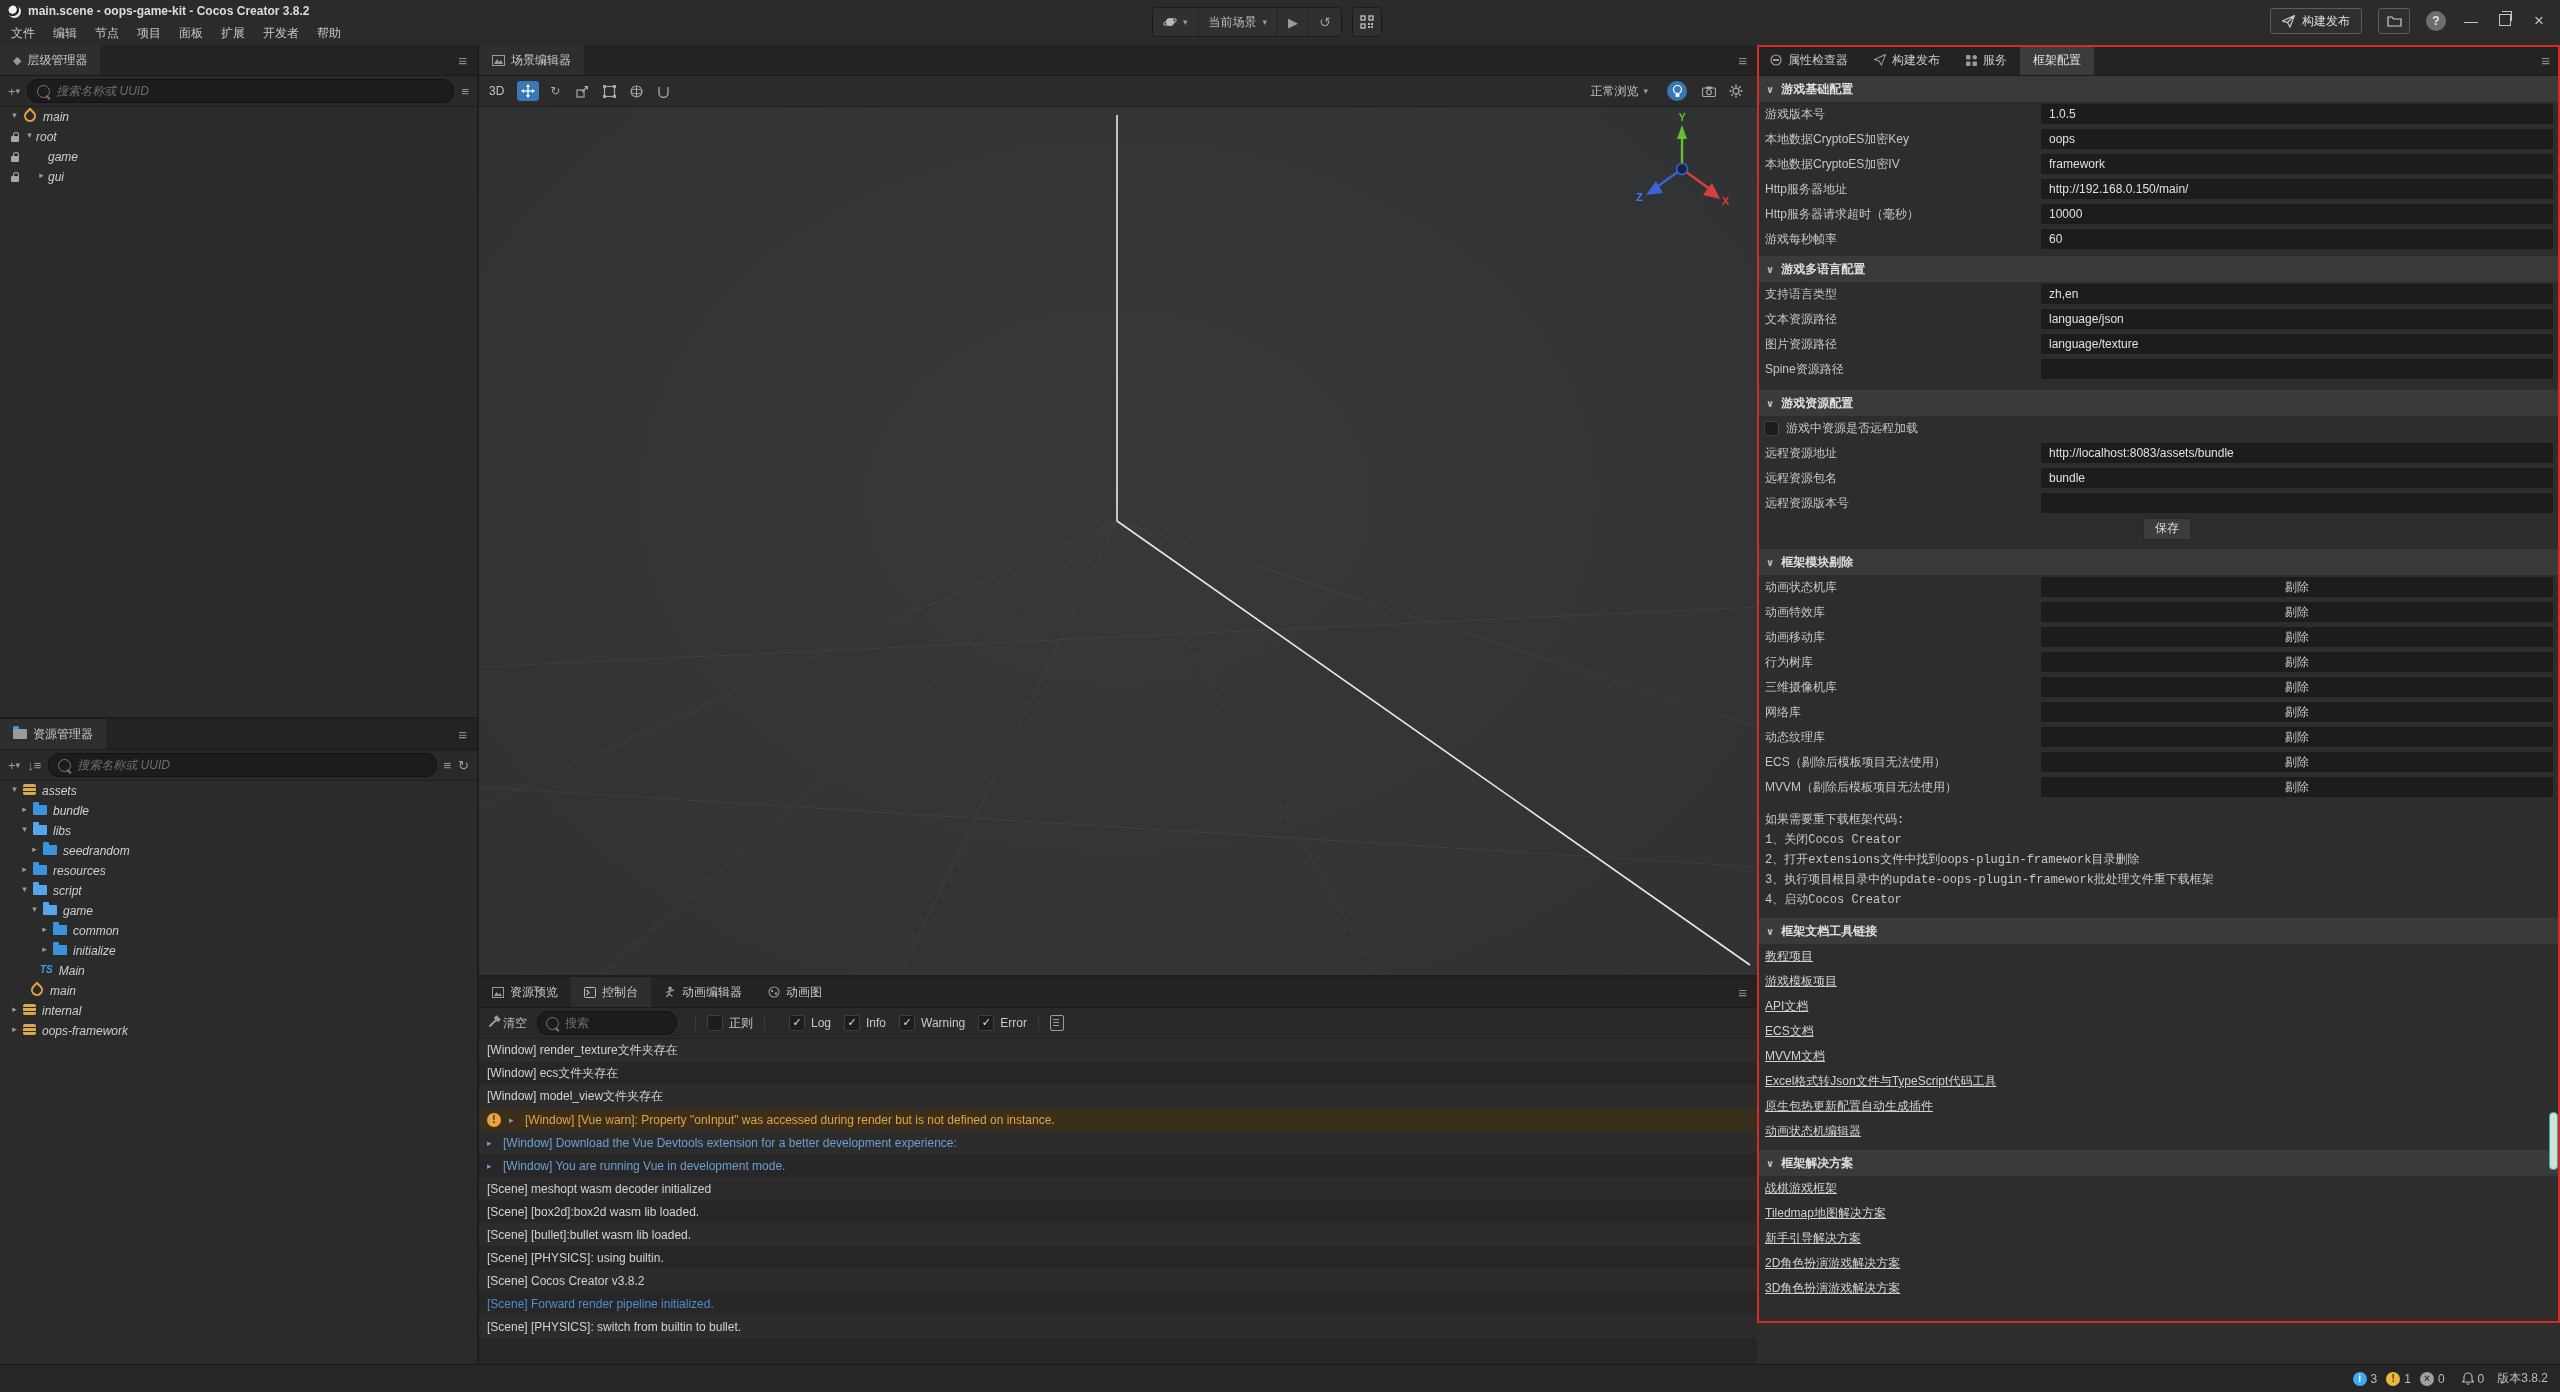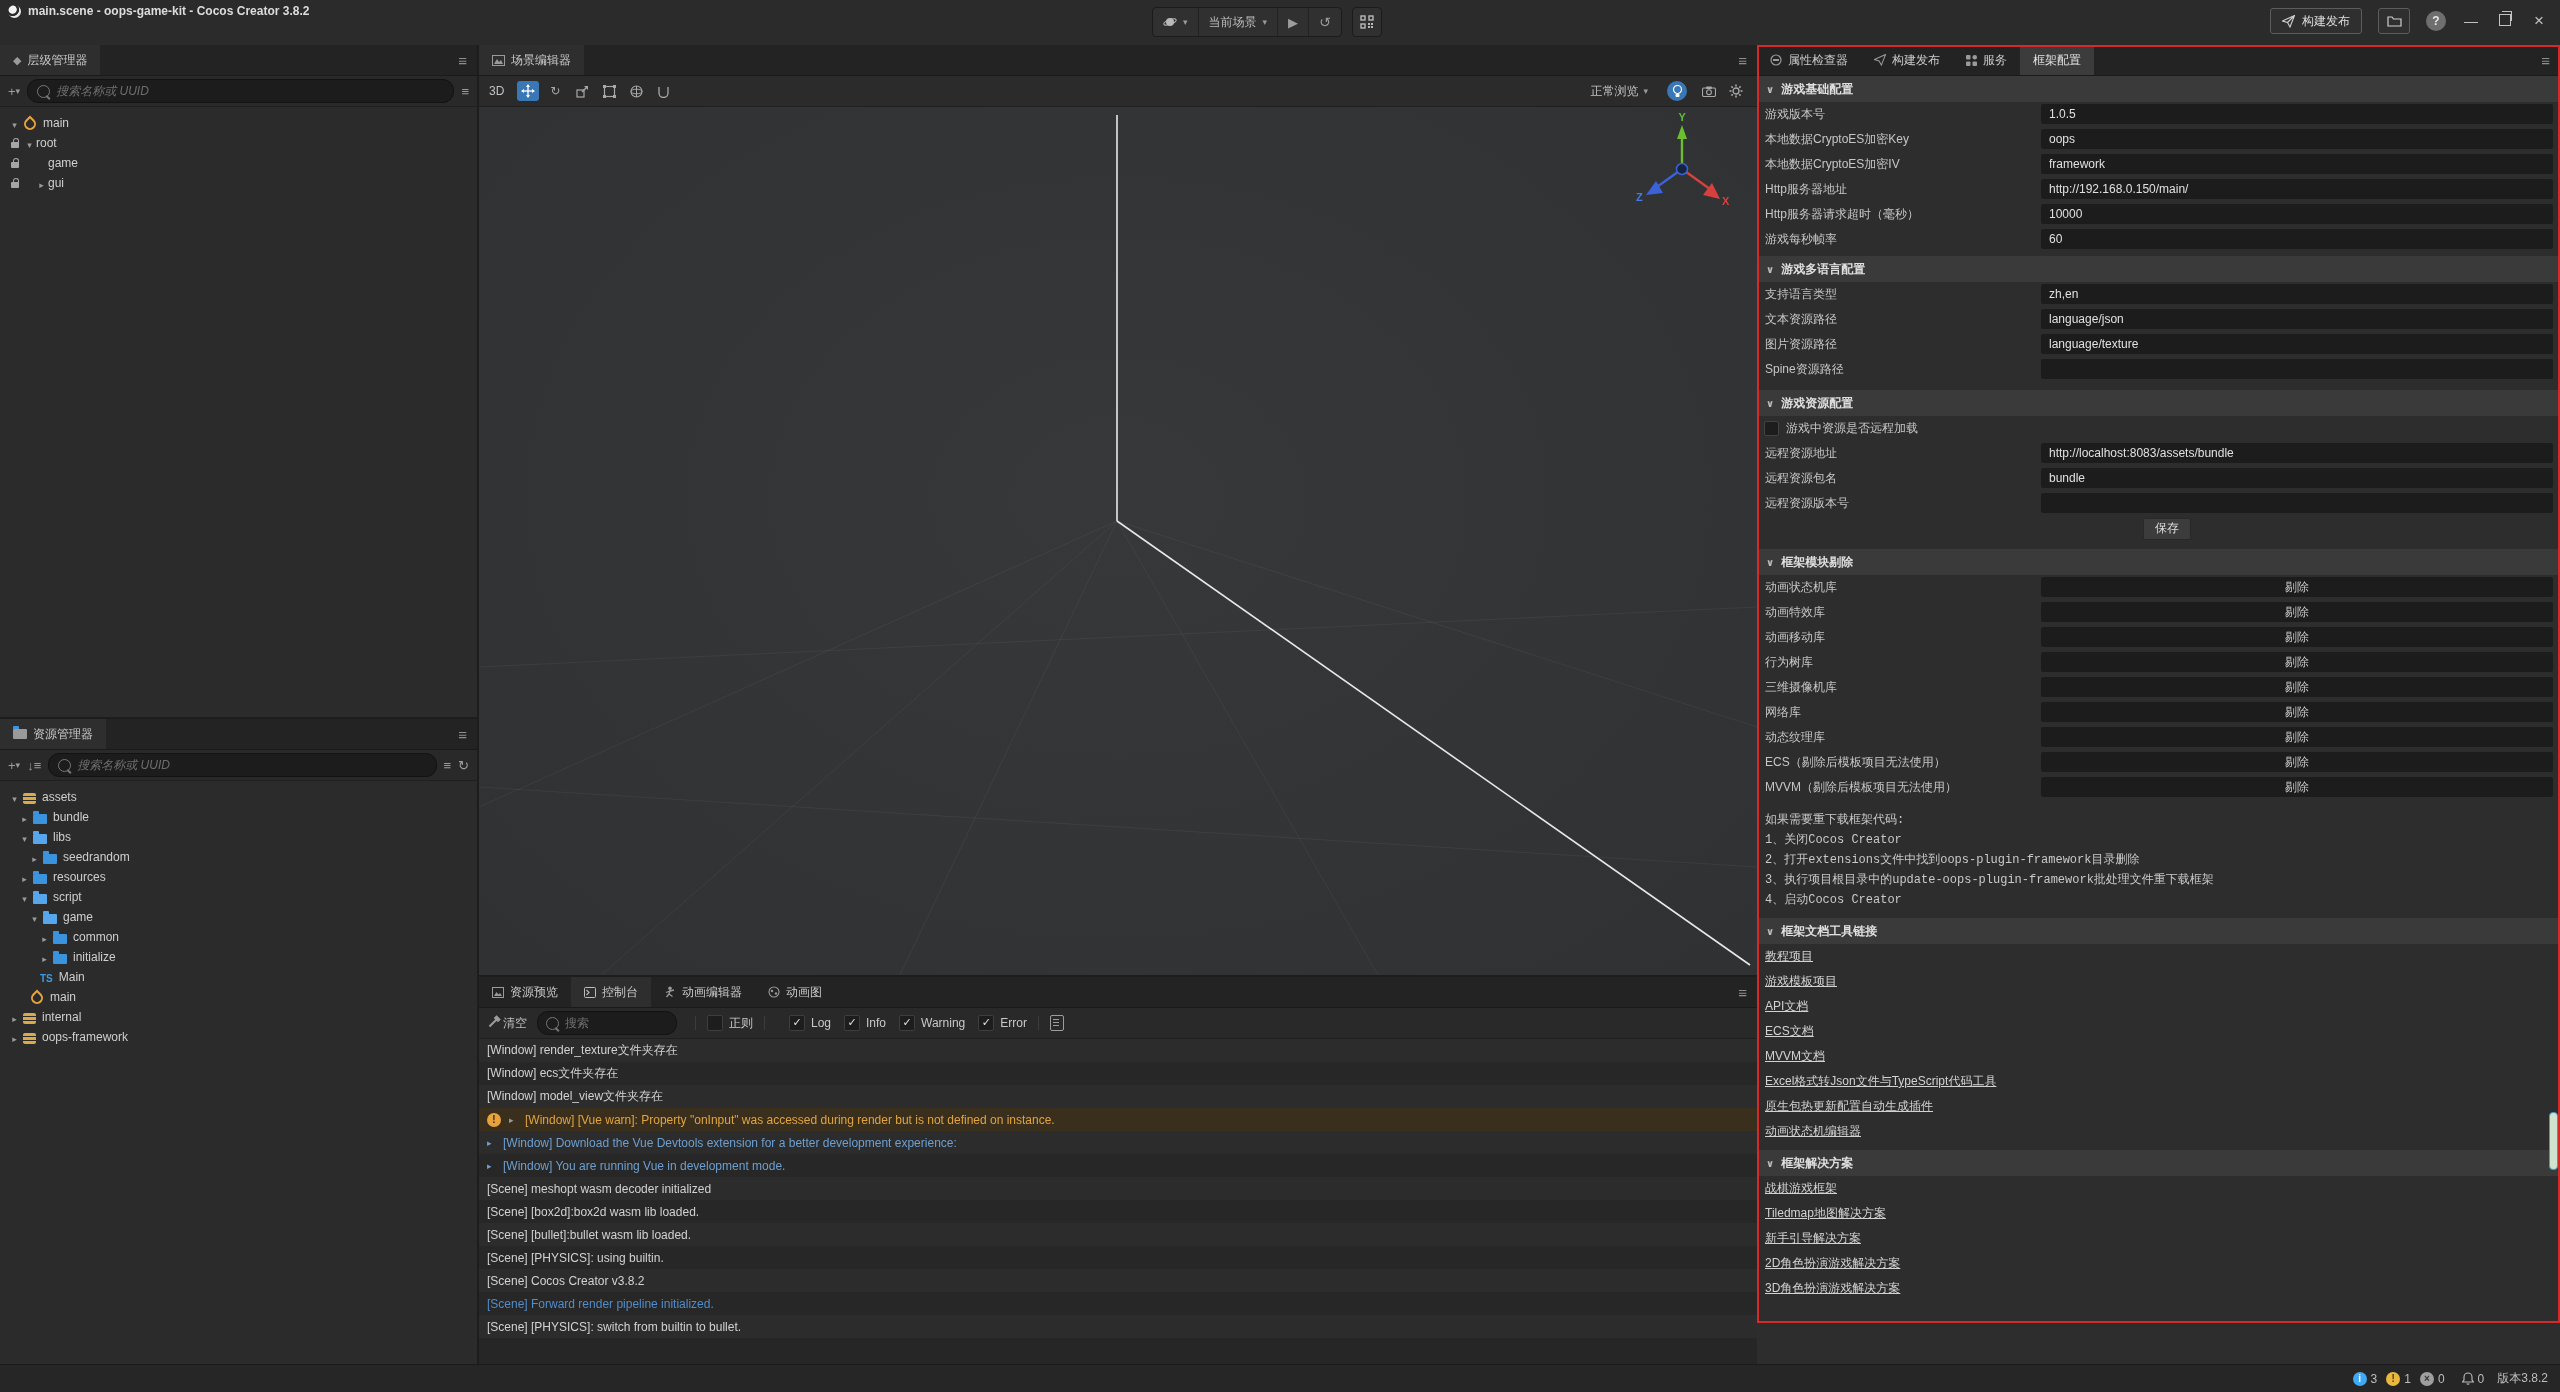--- a/index.html
+++ b/index.html
@@ -43,21 +43,21 @@
   .strip-menu{position:absolute;right:10px;color:#8e8e8e;font-size:15px;}
   .ptoolbar{height:30px;background:#292929;display:flex;align-items:center;padding:0 8px;gap:7px;border-bottom:1px solid #1f1f1f;flex:none;}
   .tbtn{color:#9c9c9c;display:flex;align-items:center;font-size:13px;}
   .search{flex:1;height:22px;background:#1c1c1c;border:1px solid #121212;border-radius:11px;display:flex;align-items:center;padding:0 9px;gap:6px;}
   .ph{color:#6e6e6e;font-style:italic;}
   .mag{width:11px;height:11px;border:1.5px solid #777;border-radius:50%;position:relative;flex:none;}
   .mag::after{content:"";position:absolute;left:9px;top:9px;width:5px;height:1.5px;background:#777;transform:rotate(45deg);transform-origin:0 0;}
 
   
   .tree{flex:1;overflow:hidden;padding-top:3px;background:#2b2b2b;}
-  .tree-row{height:20px;display:flex;align-items:flex-end;padding-left:8px;}
+  .tree-row{height:20px;display:flex;align-items:flex-start;padding-left:8px;font-style:italic;}
   .sp{flex:none;}
   .hier-tree .ind0 .sp{width:0;} .hier-tree .ind1 .sp{width:12px;}
   .assets-tree .ind0 .sp{width:0;} .assets-tree .ind1 .sp{width:10px;}
   .assets-tree .ind2 .sp{width:20px;} .assets-tree .ind3 .sp{width:30px;}
   .arrow{width:13px;color:#9a9a9a;font-size:9px;text-align:center;flex:none;}
   .arrow.open::before{content:"▾";} .arrow.closed::before{content:"▸";}
   .hier-tree .arrow.none{visibility:hidden;}
   .lockicon{position:relative;width:14px;height:14px;flex:none;margin-right:1px;}
   .lockicon::after{content:"";position:absolute;left:3px;top:6px;width:8px;height:6px;background:#a6a6a6;border-radius:1px;}
   .lockicon::before{content:"";position:absolute;left:5px;top:2px;width:4px;height:5px;border:1.5px solid #a6a6a6;border-bottom:none;border-radius:3px 3px 0 0;}
@@ -134,20 +134,31 @@
 </head>
 <body>
 
 <div id="app">
 
   <div class="titlebar">
     <span class="logo"></span>
     <span class="app-title">main.scene - oops-game-kit - Cocos Creator 3.8.2</span>
   </div>
 
+  <div class="menubar">
+
+  <span class="menu-item">文件</span>
+      <span class="menu-item">编辑</span>
+      <span class="menu-item">节点</span>
+      <span class="menu-item">项目</span>
+      <span class="menu-item">面板</span>
+      <span class="menu-item">扩展</span>
+      <span class="menu-item">开发者</span>
+      <span class="menu-item">帮助</span>
+    </div>
 
   <div class="top-center">
     <div class="play-group">
       <div class="seg">
         <svg width="14" height="14" viewBox="0 0 14 14">
             <circle cx="7" cy="7" r="4" fill="#b9b9b9"></circle>
             <ellipse cx="7" cy="7" rx="6.5" ry="2.2" fill="none" stroke="#b9b9b9" stroke-width="1" transform="rotate(-20 7 7)"></ellipse>
           </svg>
         <span class="caret">▾</span>
       </div>

